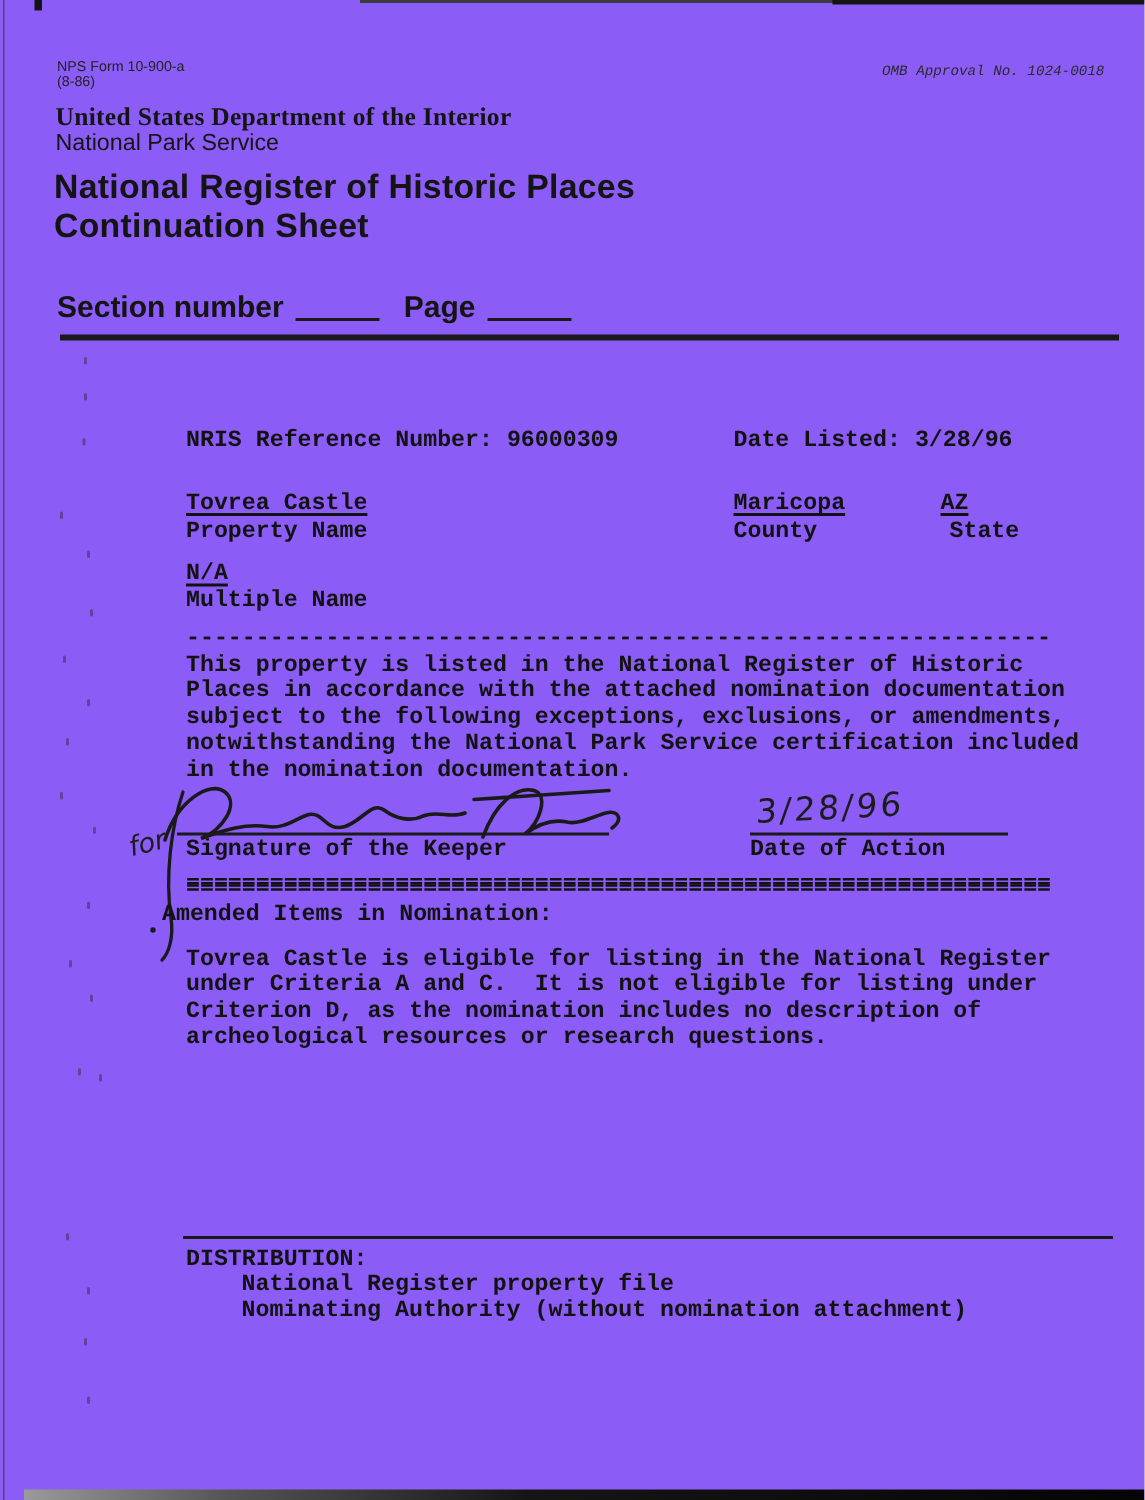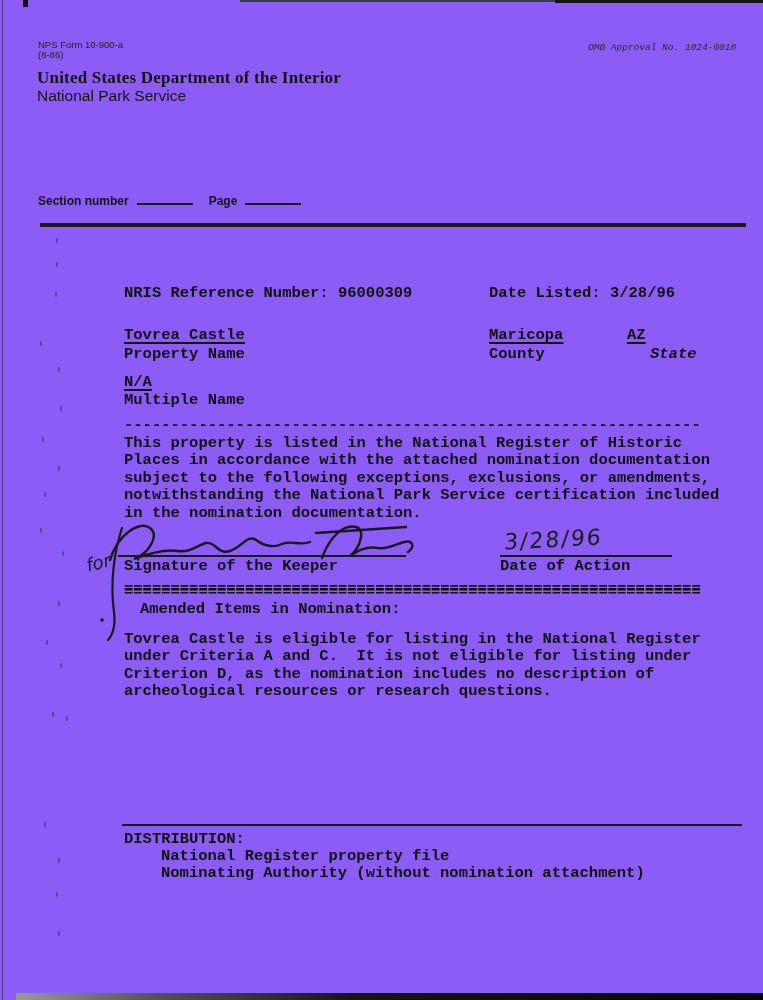--- a/index.html
+++ b/index.html
@@ -11,21 +11,21 @@
     font-family:"Liberation Sans",sans-serif;
     color:#141414;
   }
   .abs{position:absolute;}
   
   .tiny{font-size:9.5px;line-height:10px;color:#222;}
   .tiny-italic{font-size:9.5px;font-style:italic;color:#2a2a2a;}
   .dept{font-size:17px;font-weight:bold;letter-spacing:.2px;}
   .agency{font-size:15.5px;}
   .big-title{font-size:22.5px;font-weight:bold;line-height:26px;letter-spacing:.2px;}
-  .section-row{font-size:12px;font-weight:600;display:flex;align-items:flex-end;}
+  .section-row{font-size:20px;font-weight:600;display:flex;align-items:flex-end;}
   .blank-line{display:inline-block;height:1px;border-bottom:2px solid #1a1a1a;margin:0 0 3px 0;}
   .rule{background:#1a1a1a;}
   
   .mono{
     font-family:"Liberation Mono","DejaVu Sans Mono",monospace;
     font-weight:bold;font-size:15.5px;line-height:17.4px;
     white-space:pre;color:#121212;
   }
   .u{text-decoration:underline;text-decoration-thickness:2px;text-underline-offset:3px;}
   .hand{
@@ -74,41 +74,45 @@
   <div class="speck" style="left:56px;top:892px;"></div>
   <div class="speck" style="left:58px;top:931px;"></div>
 
   <div class="abs tiny" style="left:38px;top:40px;">NPS Form 10-900-a</div>
   <div class="abs tiny" style="left:38px;top:50px;">(8-86)</div>
   <div class="abs tiny-italic" style="left:588px;top:42px;font-family:Liberation Mono, monospace;">OMB  Approval No. 1024-0018</div>
 
   <div class="abs dept" style="left:37px;top:68px;font-family:Liberation Serif, serif;">United States Department of the Interior</div>
   <div class="abs agency" style="left:37px;top:87px;">National Park Service</div>
 
+  <div class="abs big-title" style="left:36px;top:112px;">
+    <div>National Register of Historic Places</div>
+    <div>Continuation Sheet</div>
+  </div>
 
   <div class="abs section-row" style="left:38px;top:194px;">
     <span>Section number</span>
     <span class="blank-line" style="width:56px;margin-left:8px;"></span>
     <span style="margin-left:16px;">Page</span>
     <span class="blank-line" style="width:56px;margin-left:8px;"></span>
   </div>
 
   <div class="abs rule" style="left:40px;top:223px;width:706px;height:4px;"></div>
 
 
   <div class="abs mono" style="left:124px;top:285px;">NRIS Reference Number: 96000309</div>
   <div class="abs mono" style="left:489px;top:285px;">Date Listed: 3/28/96</div>
 
   <div class="abs mono u" style="left:124px;top:327px;">Tovrea Castle</div>
   <div class="abs mono u" style="left:489px;top:327px;">Maricopa</div>
   <div class="abs mono u" style="left:627px;top:327px;">AZ</div>
 
   <div class="abs mono" style="left:124px;top:346px;">Property Name</div>
   <div class="abs mono" style="left:489px;top:346px;">County</div>
-  <div class="abs mono" style="left:650px;top:346px;font-style:italic;">State</div>
+  <div class="abs mono" style="left:633px;top:346px;">State</div>
 
   <div class="abs mono u" style="left:124px;top:374px;">N/A</div>
   <div class="abs mono" style="left:124px;top:392px;">Multiple Name</div>
 
   <div class="abs mono" style="left:124px;top:417px;">--------------------------------------------------------------</div>
 
   <div class="abs" style="left:124px;top:435px;">
     <div class="mono">This property is listed in the National Register of Historic</div>
     <div class="mono">Places in accordance with the attached nomination documentation</div>
     <div class="mono">subject to the following exceptions, exclusions, or amendments,</div>
@@ -132,21 +136,21 @@
 
   <div class="abs rule" style="left:118px;top:555px;width:288px;height:2px;"></div>
   <div class="abs mono" style="left:124px;top:558px;">Signature of the Keeper</div>
 
   <div class="abs hand" style="left:504px;top:527px;">3/28/96</div>
   <div class="abs rule" style="left:500px;top:555px;width:172px;height:2px;"></div>
   <div class="abs mono" style="left:500px;top:558px;">Date of Action</div>
 
   <div class="abs mono" style="left:124px;top:581px;letter-spacing:0;text-shadow:0 3px 0 #121212;">==============================================================</div>
 
-  <div class="abs mono" style="left:140px;top:601px;">Amended Items in Nomination:</div>
+  <div class="abs mono" style="left:108px;top:601px;">Amended Items in Nomination:</div>
   <div class="abs" style="left:124px;top:631px;">
     <div class="mono">Tovrea Castle is eligible for listing in the National Register</div>
     <div class="mono">under Criteria A and C.  It is not eligible for listing under</div>
     <div class="mono">Criterion D, as the nomination includes no description of</div>
     <div class="mono">archeological resources or research questions.</div>
   </div>
 
   <div class="abs rule" style="left:122px;top:824px;width:620px;height:2px;"></div>
   <div class="abs mono" style="left:124px;top:831px;">DISTRIBUTION:</div>
   <div class="abs mono" style="left:161px;top:848px;">National Register property file</div>

